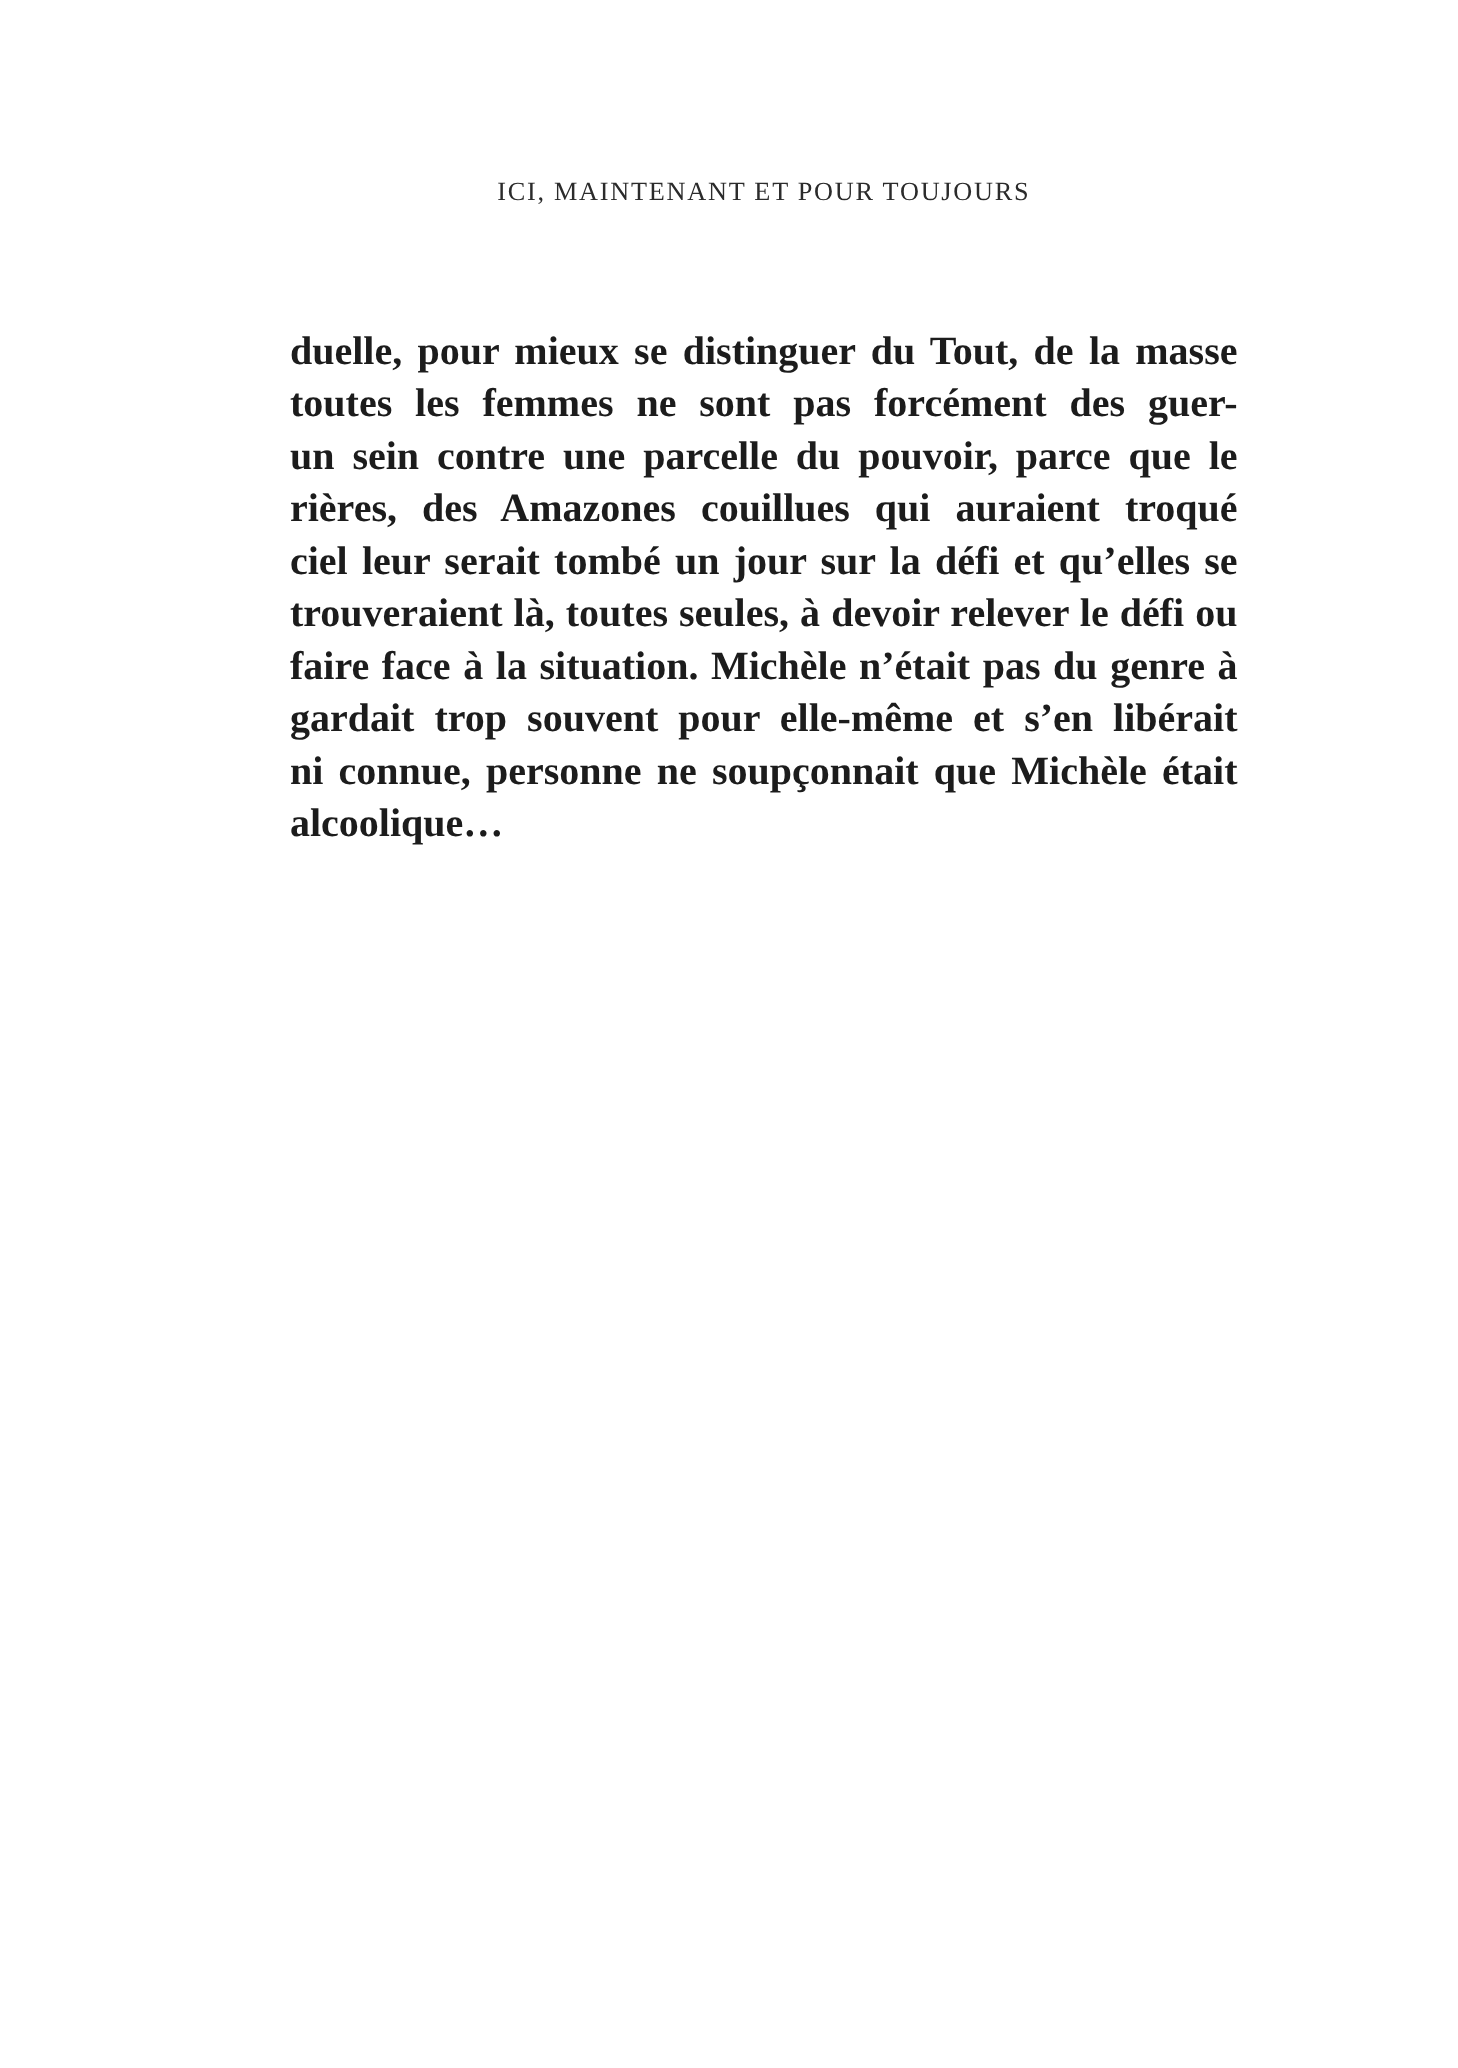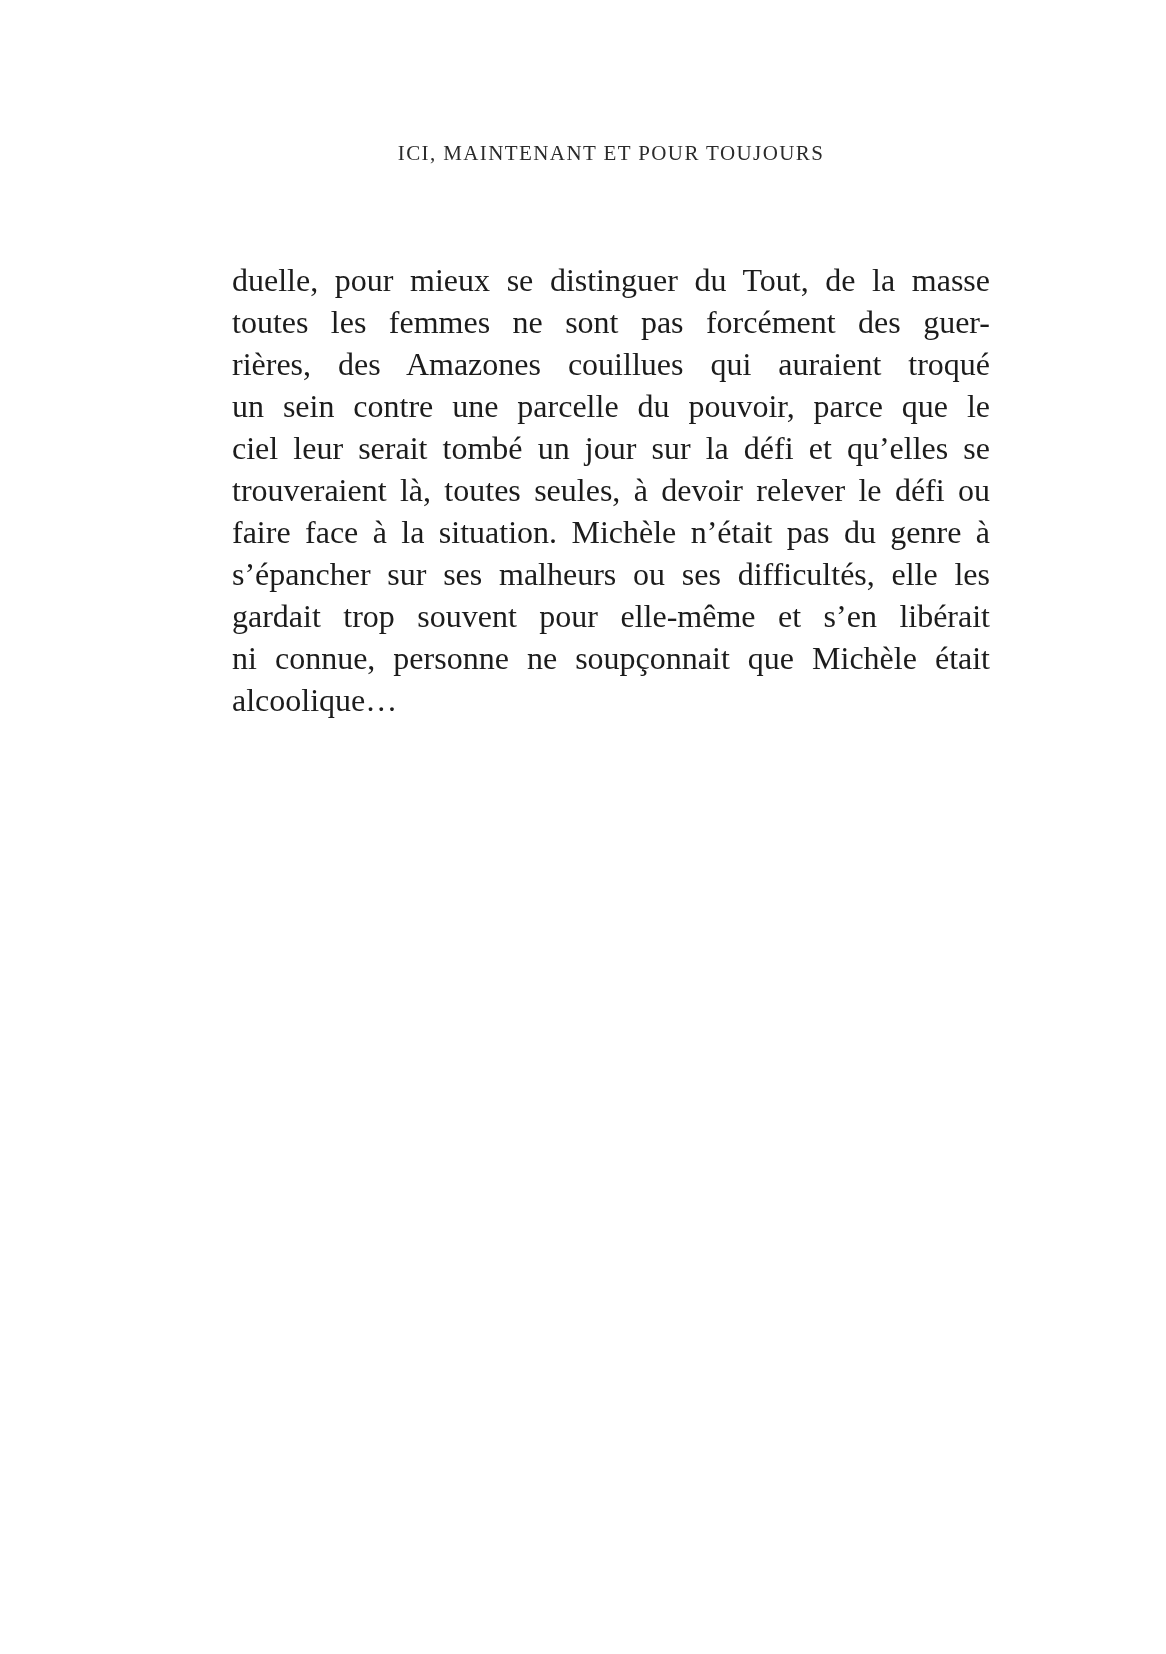--- a/index.html
+++ b/index.html
@@ -35,40 +35,40 @@
       color: #1c1c1c;
       font-size: 32px;
     }
     .line {
       line-height: 42px;
       height: 42px;
       text-align: justify;
       text-align-last: justify;
       white-space: nowrap;
       overflow: visible;
+      font-weight: bold;
     }
     .line.last {
       text-align: center;
       text-align-last: left;
     }
   </style>
 </head>
 <body>
 
 <div class="page">
 
   <div class="running-header">ICI, MAINTENANT ET POUR TOUJOURS</div>
 
   <div class="text-block">
     <div class="line">duelle, pour mieux se distinguer du Tout, de la masse</div>
     <div class="line">toutes les femmes ne sont pas forcément des guer-</div>
+    <div class="line">un sein contre une parcelle du pouvoir, parce que le</div>
     <div class="line">rières, des Amazones couillues qui auraient troqué</div>
-    <div class="line">un sein contre une parcelle du pouvoir, parce que le</div>
     <div class="line">ciel leur serait tombé un jour sur la défi et qu’elles se</div>
     <div class="line">trouveraient là, toutes seules, à devoir relever le défi ou</div>
     <div class="line">faire face à la situation. Michèle n’était pas du genre à</div>
-    <div class="line">s’épancher sur ses malheurs ou ses difficultés, elle les</div>
     <div class="line">gardait trop souvent pour elle-même et s’en libérait</div>
     <div class="line">ni connue, personne ne soupçonnait que Michèle était</div>
     <div class="line last">alcoolique…</div>
   </div>
 
 </div>
 
 </body></html>

